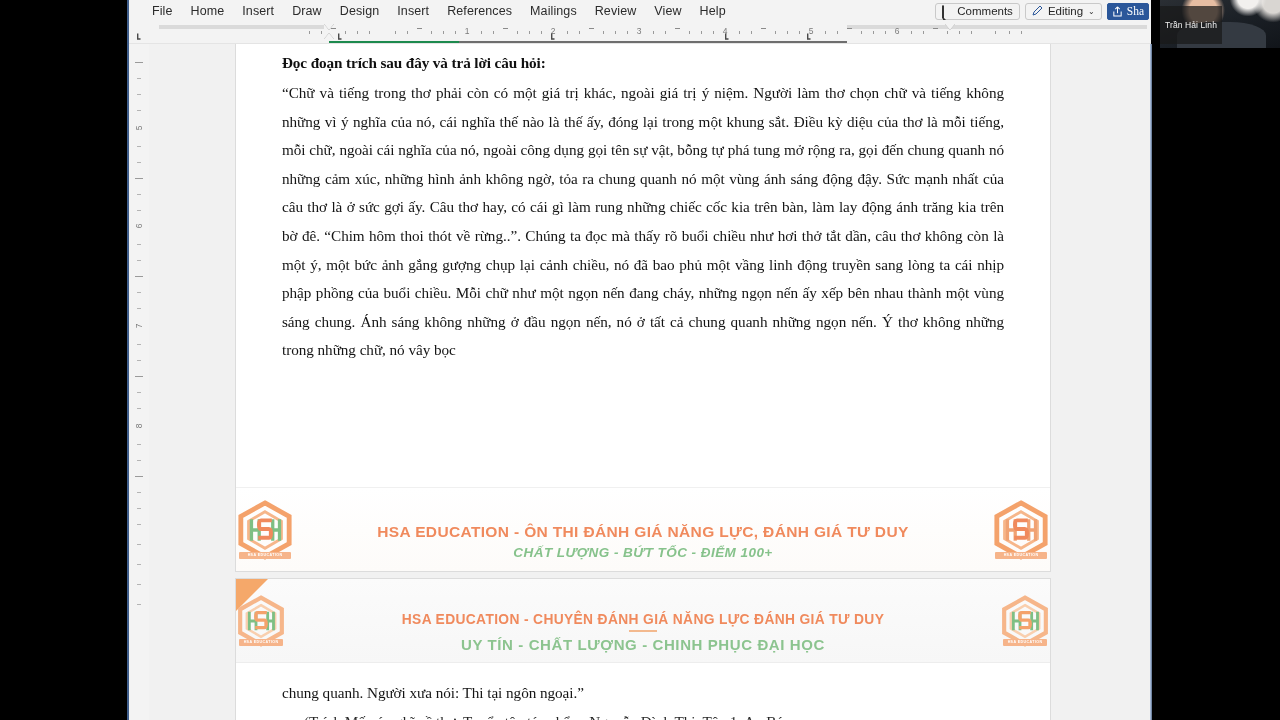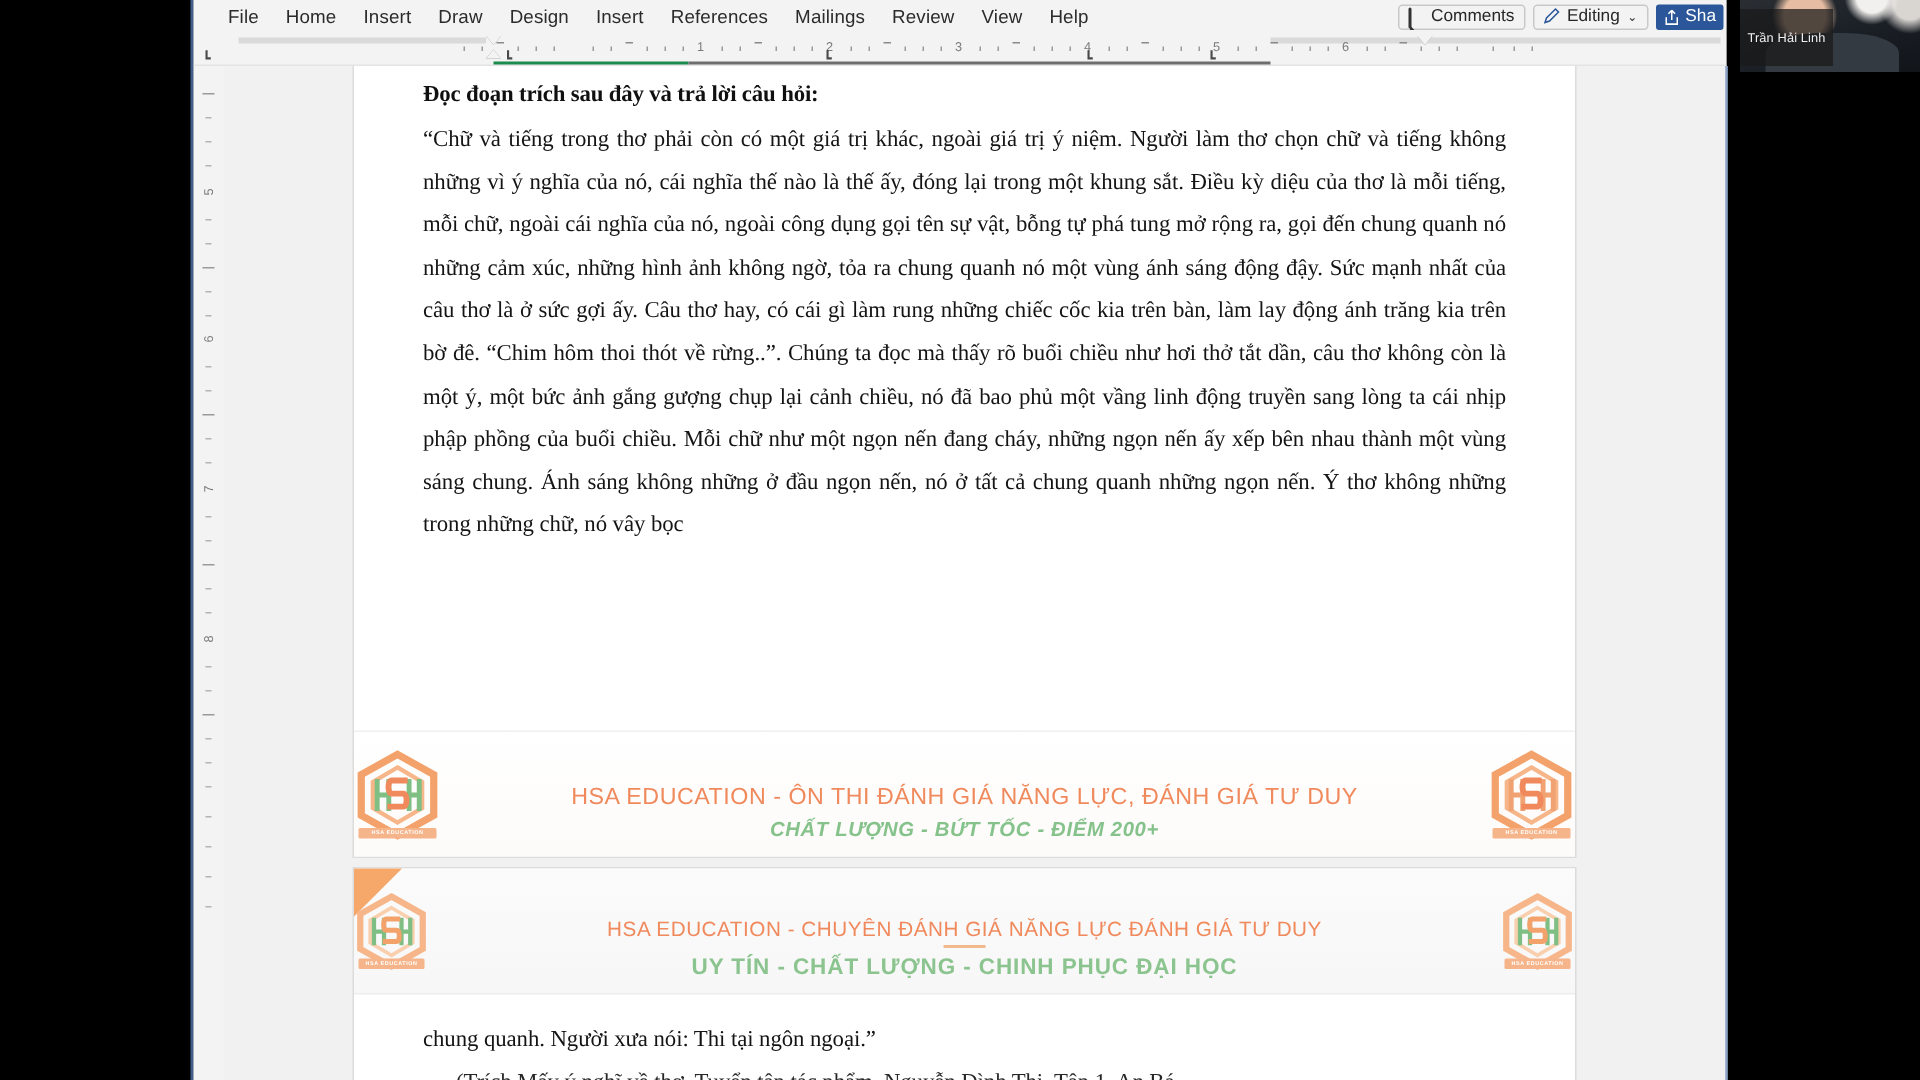--- a/index.html
+++ b/index.html
@@ -33,21 +33,21 @@
     white-space:nowrap; letter-spacing:.1px;
   }
   .menu-right { position:absolute; right:0px; top:0; height:22px; display:flex; align-items:center; gap:5px; padding-right:2px; }
   .chip {
     display:flex; align-items:center; gap:4px;
     border:1px solid #c9c9c9; border-radius:3px; background:#f3f3f3;
     height:17px; padding:0 6px; font-size:11.5px; color:#262626; white-space:nowrap;
   }
   .chip.share {
     background:#2b579a; border-color:#2b579a; color:#fff;
-    border-radius:2px; overflow:hidden; max-width:46px; padding:0 4px;
+    border-radius:2px; overflow:hidden; max-width:46px; padding:0 4px;font-family:Liberation Serif, serif;
   }
   .mini-ico { display:inline-block; width:11px; height:11px; position:relative; }
   .ico-comment { border:1.2px solid #333; border-radius:2px; width:11px; height:9px; }
   .ico-comment::after { content:""; position:absolute; left:1px; bottom:-3px; border-left:3px solid #333; border-top:3px solid transparent; }
   .ico-pencil { width:12px; height:12px; }
   .caret { font-size:8px; color:#333; margin-left:1px; }
   .ico-share { width:11px; height:11px; }
 
   
   .ruler-h {
@@ -115,21 +115,21 @@
     display:flex; align-items:center; justify-content:center;
     background:linear-gradient(180deg,#fbfbfb 0%,#f7f7f7 100%);
     border-bottom:1px solid #ededed;
   }
   .fold {
     position:absolute; left:0; top:0; width:0; height:0;
     border-top:32px solid #f5a86a; border-right:32px solid transparent;
   }
   .banner-text { text-align:center; flex:1; }
   .b-line1 {
-    font-size:15.5px; font-weight:normal; color:#f08a5d; letter-spacing:.35px;
+    font-size:15.5px; font-weight:bold; color:#f08a5d; letter-spacing:.35px;
     white-space:nowrap;
     margin-top:24px;
   }
   .b-line1.sm { font-size:13.8px; }
   .b-line2 {
     font-size:13.5px; font-weight:bold; font-style:italic;
     color:#86c28b; letter-spacing:.45px; margin-top:4px; white-space:nowrap;
   }
   .b-line2.noital { font-style:normal; font-size:15px; letter-spacing:.6px; color:#8cc48f; }
   .bsep { width:28px; height:2px; background:#f3b98e; margin:3px auto 3px; }
@@ -349,21 +349,21 @@
               <polygon points="30,3 55,17 55,45 30,59 5,45 5,17" fill="none" stroke="#f4a26b" stroke-width="5"></polygon>
               <polygon points="30,12 47,22 47,40 30,50 13,40 13,22" fill="none" stroke="#f6b68a" stroke-width="3"></polygon>
               <path d="M16 20v22M16 31h8M24 20v22" stroke="#7fbf84" stroke-width="3.4" fill="none"></path>
               <path d="M38 42v-22M38 31h7M45 42v-22" stroke="#7fbf84" stroke-width="3.4" fill="none"></path>
               <path d="M37 21H26c-3 0-3 9 0 9h8c3 0 3 9 0 9H23" stroke="#f08a5d" stroke-width="4" fill="none"></path>
             </svg>
             <span class="cap"></span>
           </div>
           <div class="banner-text">
             <div class="b-line1">HSA EDUCATION - ÔN THI ĐÁNH GIÁ NĂNG LỰC, ĐÁNH GIÁ TƯ DUY</div>
-            <div class="b-line2">CHẤT LƯỢNG - BỨT TỐC - ĐIỂM 200+</div>
+            <div class="b-line2">CHẤT LƯỢNG - BỨT TỐC - ĐIỂM 100+</div>
           </div>
           <div class="logo">
             <svg viewBox="0 0 60 62">
               <polygon points="30,3 55,17 55,45 30,59 5,45 5,17" fill="none" stroke="#f4a26b" stroke-width="5"></polygon>
               <polygon points="30,12 47,22 47,40 30,50 13,40 13,22" fill="none" stroke="#f6b68a" stroke-width="3"></polygon>
               <path d="M16 20v22M16 31h8M24 20v22" stroke="#f0a273" stroke-width="3.4" fill="none"></path>
               <path d="M38 42v-22M38 31h7M45 42v-22" stroke="#f0a273" stroke-width="3.4" fill="none"></path>
               <path d="M37 21H26c-3 0-3 9 0 9h8c3 0 3 9 0 9H23" stroke="#f08a5d" stroke-width="4" fill="none"></path>
             </svg>
             <span class="cap"></span>

